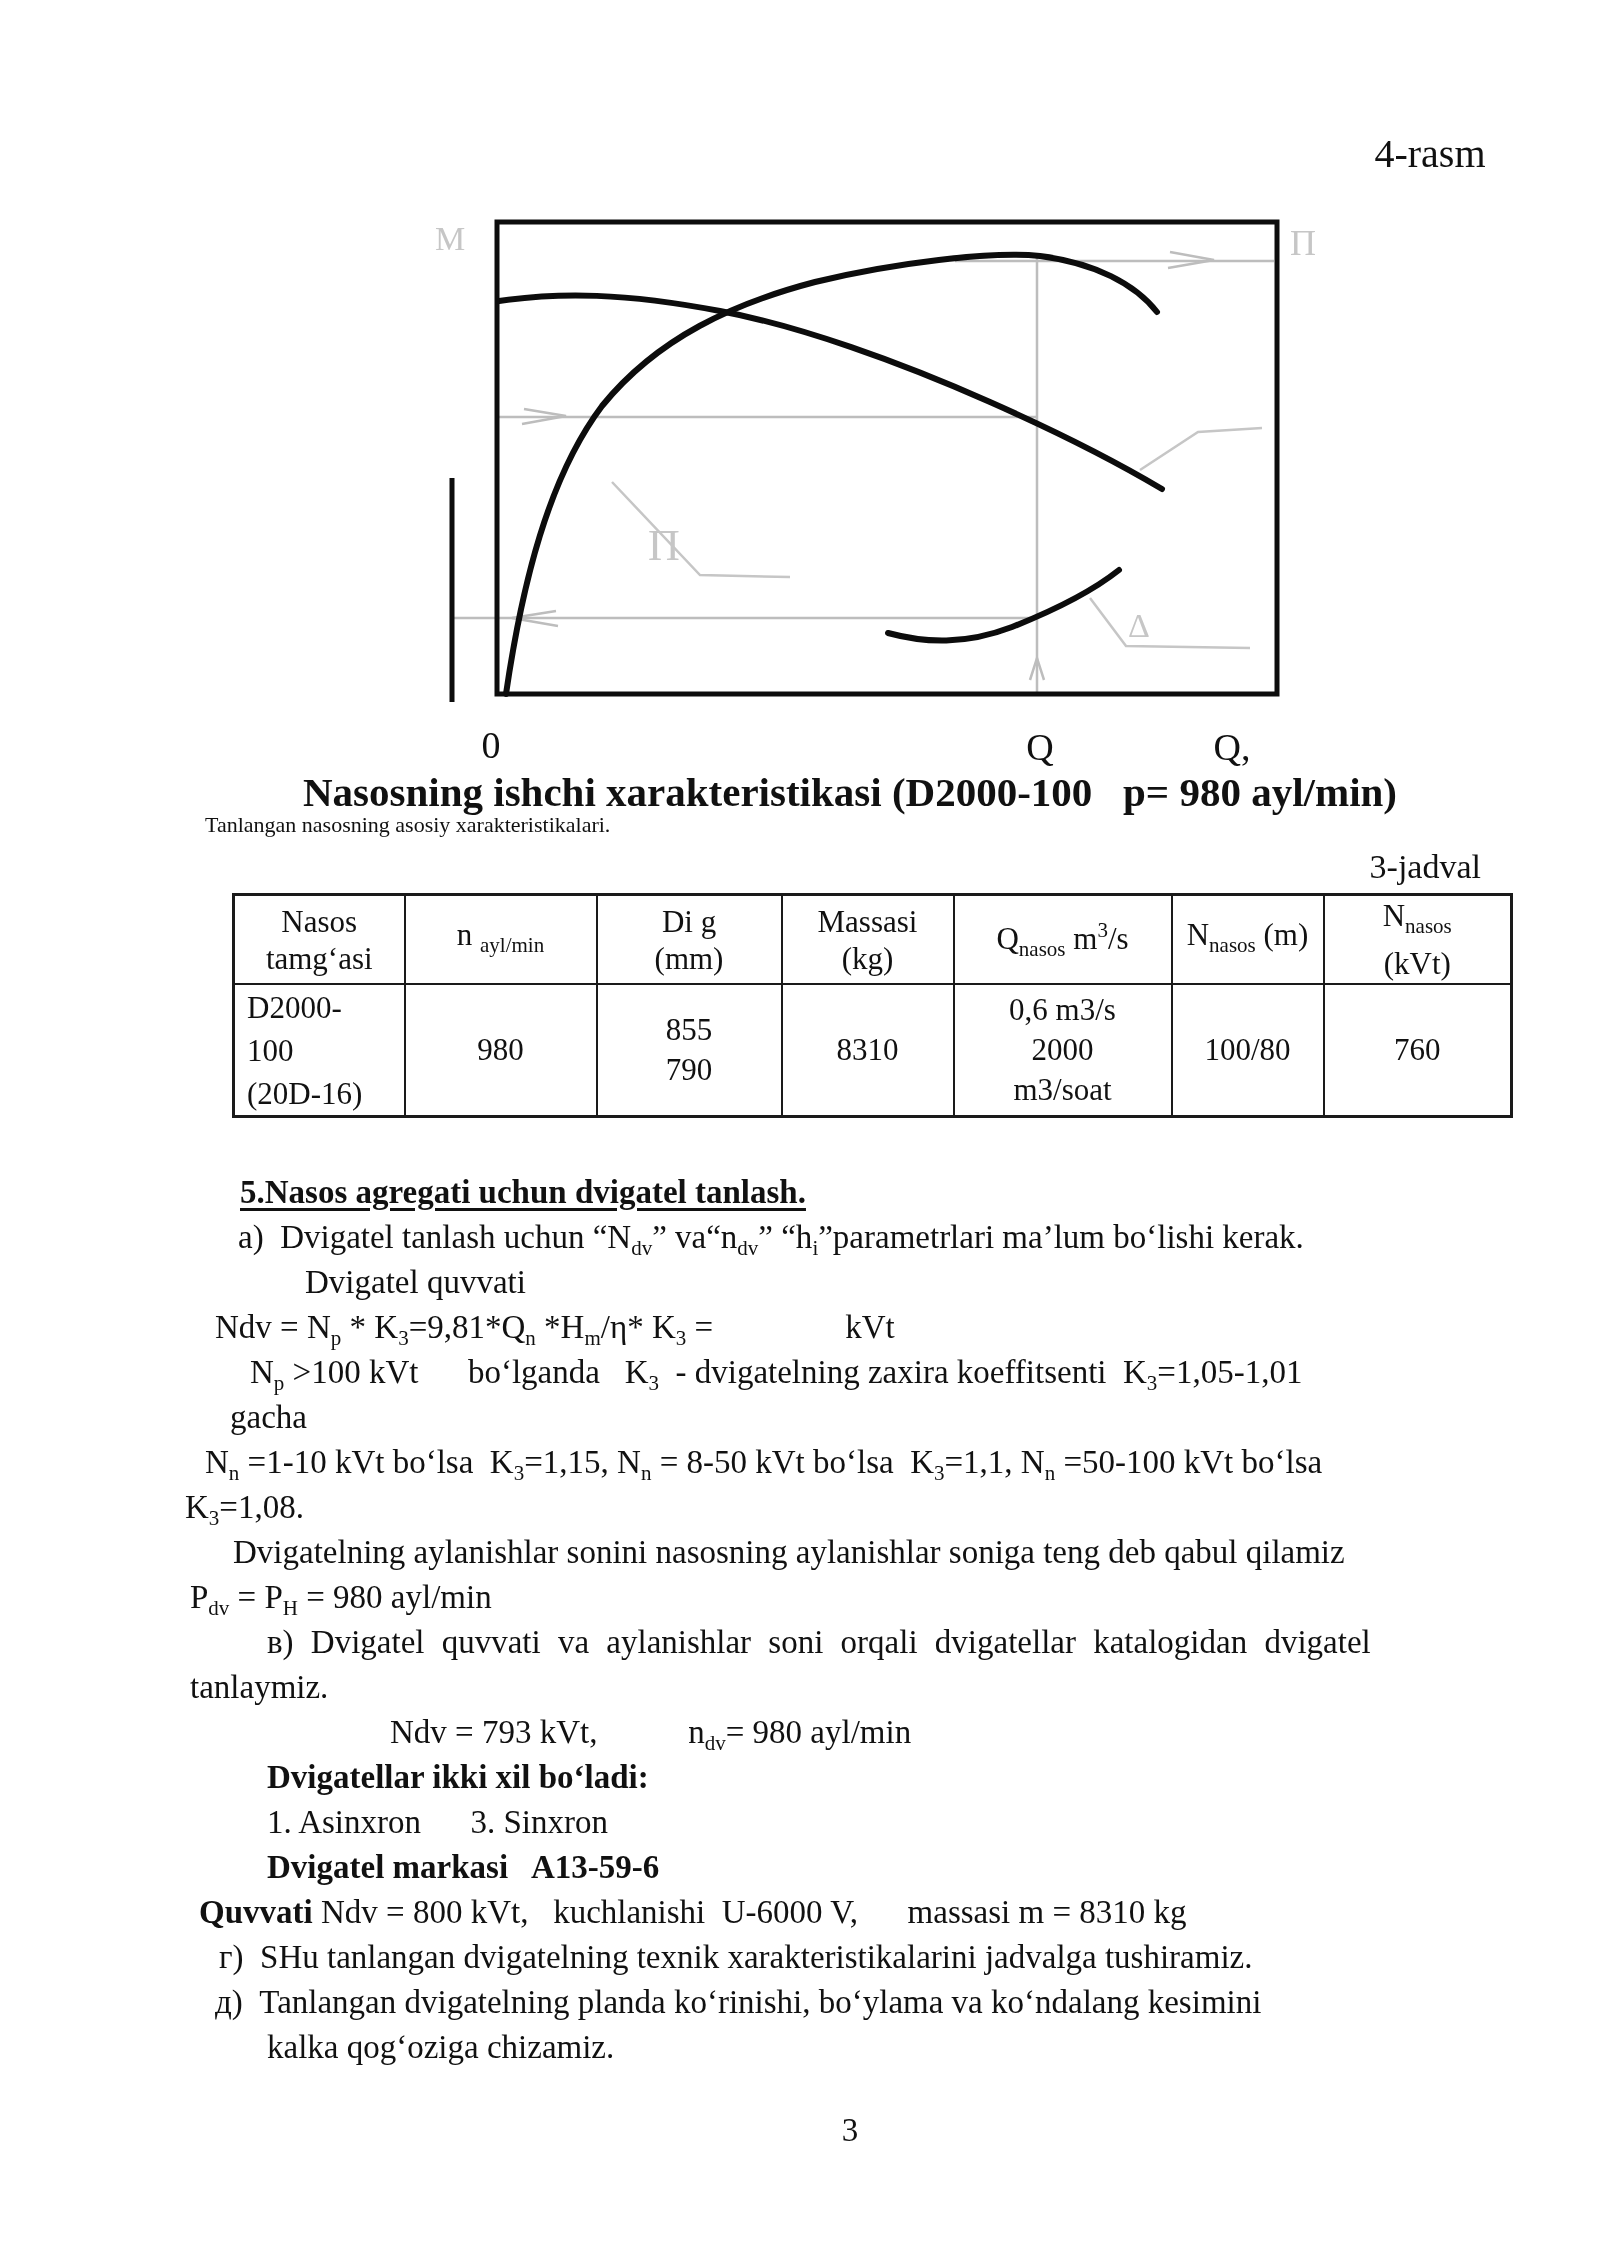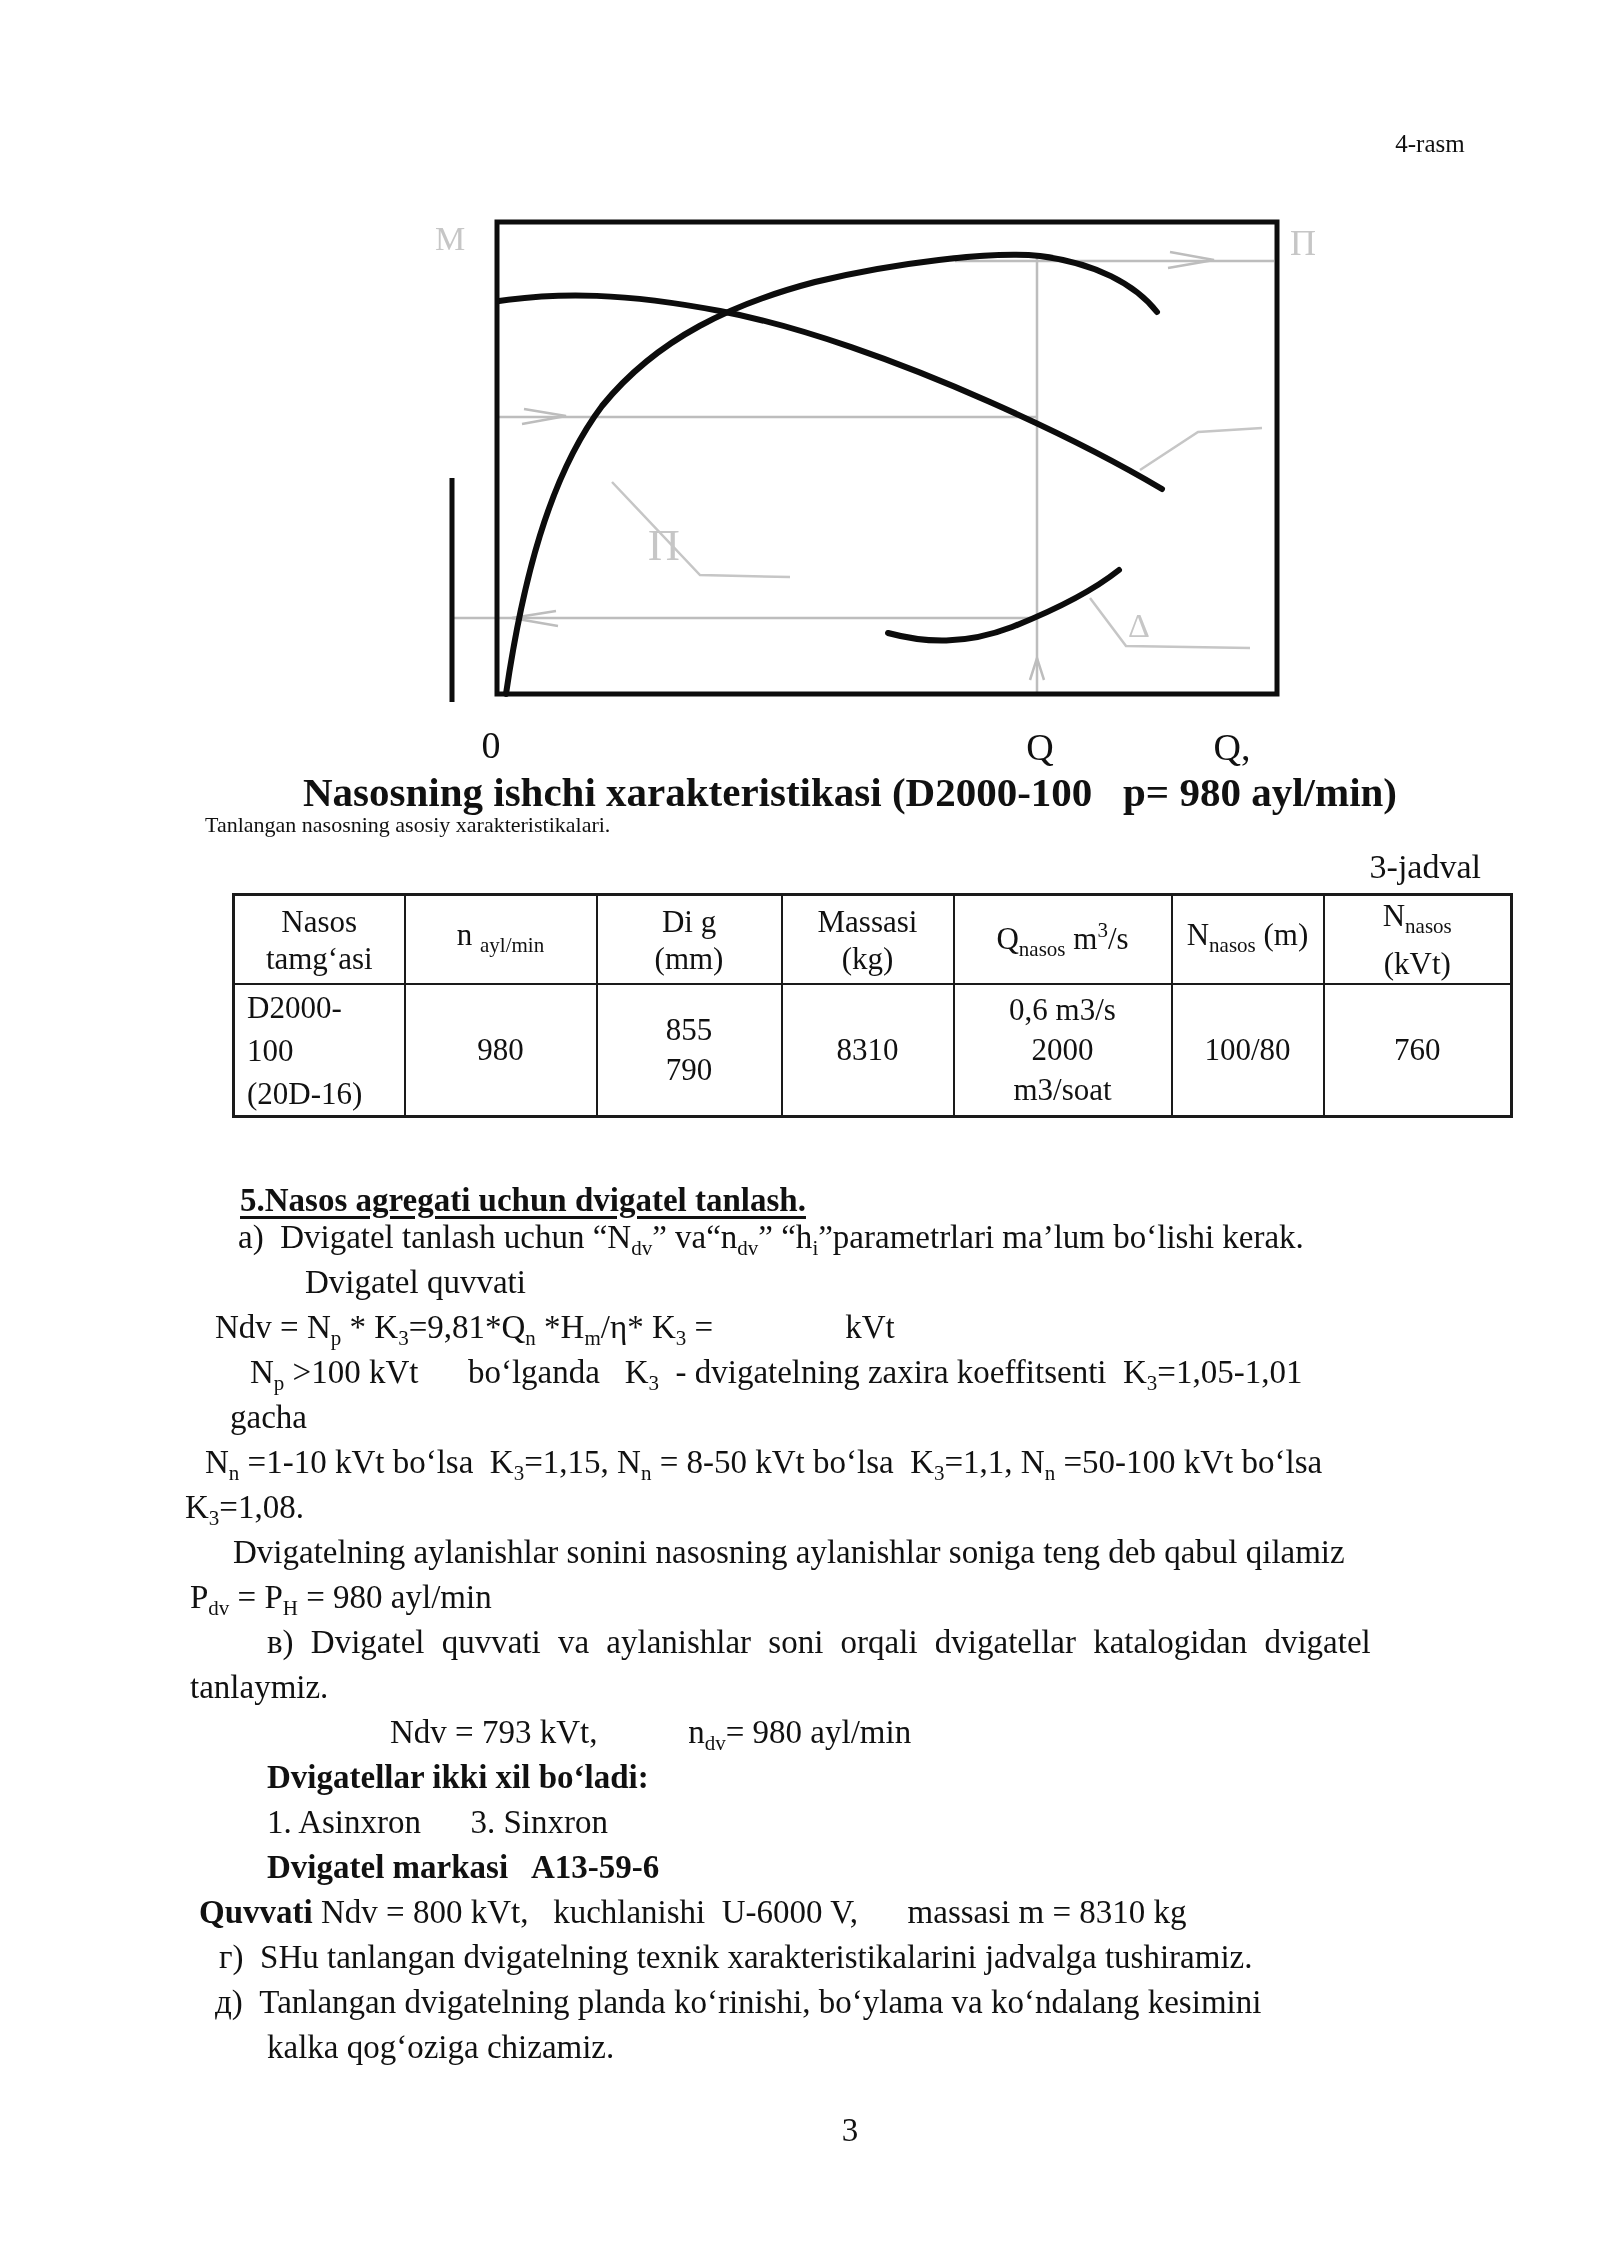--- a/index.html
+++ b/index.html
@@ -6,21 +6,21 @@
   .page{position:relative;width:1600px;height:2262px;background:#ffffff;
         font-family:"Liberation Serif", serif;color:#111;overflow:hidden;}
   .abs{position:absolute;}
   .line{position:absolute;white-space:pre;font-size:33px;line-height:45px;}
   .b{font-weight:bold}
   .u{text-decoration:underline;text-underline-offset:5px;}
   .d{font-size:21px;vertical-align:-7px;}
   .p{font-size:21px;vertical-align:12px;}
   .wide{word-spacing:9px;}
   .figtag{position:absolute;left:1360px;top:130px;width:140px;text-align:center;
-          font-size:25px;}
+          font-size:40px;}
   .caption{position:absolute;left:200px;top:768px;width:1300px;text-align:center;
            font-size:41px;font-weight:bold;white-space:pre;}
   .intro{position:absolute;left:205px;top:812px;font-size:22px;}
   .jadval{position:absolute;left:1200px;top:848px;width:281px;text-align:right;
           font-size:34px;}
   table.pump{position:absolute;left:204px;top:893px;width:1278px;
              border-collapse:collapse;table-layout:fixed;
              font-size:31px;text-align:center;}
   table.pump td{border:2px solid #1a1a1a;padding:0;vertical-align:middle;
                 line-height:40px;}
@@ -112,21 +112,21 @@
       <td><span>855</span><br><span>790</span></td>
       <td><span>8310</span></td>
       <td><span>0,6 m3/s</span><br><span>2000</span><br><span>m3/soat</span></td>
       <td><span>100/80</span></td>
       <td><span>760</span></td>
     </tr>
   </tbody>
     </table>
 
   <div id="body-lines">
-      <div class="line" style="left: 240px; top: 1170px; margin-top: 8px;"><span class="b u">5.Nasos agregati uchun dvigatel tanlash.</span></div>
+      <div class="line" style="left: 240px; top: 1170px;"><span class="b u">5.Nasos agregati uchun dvigatel tanlash.</span></div>
       <div class="line" style="left: 238px; top: 1215px;"><span>a)  Dvigatel tanlash uchun “N</span><span class="d">dv</span><span>” va“n</span><span class="d">dv</span><span>” “h</span><span class="d">i</span><span>”parametrlari ma’lum bo‘lishi kerak.</span></div>
       <div class="line" style="left: 305px; top: 1260px;"><span>Dvigatel quvvati</span></div>
       <div class="line" style="left: 215px; top: 1305px;"><span>Ndv = N</span><span class="d">p</span><span> * K</span><span class="d">3</span><span>=9,81*Q</span><span class="d">n</span><span> *H</span><span class="d">m</span><span>/η* K</span><span class="d">3</span><span> =                kVt</span></div>
       <div class="line" style="left: 250px; top: 1350px;"><span>N</span><span class="d">p</span><span> &gt;100 kVt      bo‘lganda   K</span><span class="d">3</span><span>  - dvigatelning zaxira koeffitsenti  K</span><span class="d">3</span><span>=1,05-1,01</span></div>
       <div class="line" style="left: 230px; top: 1395px;"><span>gacha</span></div>
       <div class="line" style="left: 205px; top: 1440px;"><span>N</span><span class="d">n</span><span> =1-10 kVt bo‘lsa  K</span><span class="d">3</span><span>=1,15, N</span><span class="d">n</span><span> = 8-50 kVt bo‘lsa  K</span><span class="d">3</span><span>=1,1, N</span><span class="d">n</span><span> =50-100 kVt bo‘lsa</span></div>
       <div class="line" style="left: 185px; top: 1485px;"><span>K</span><span class="d">3</span><span>=1,08.</span></div>
       <div class="line" style="left: 233px; top: 1530px;"><span>Dvigatelning aylanishlar sonini nasosning aylanishlar soniga teng deb qabul qilamiz</span></div>
       <div class="line" style="left: 190px; top: 1575px;"><span>P</span><span class="d">dv</span><span> = P</span><span class="d">H</span><span> = 980 ayl/min</span></div>
       <div class="line wide" style="left: 267px; top: 1620px;"><span>в) Dvigatel quvvati va aylanishlar soni orqali dvigatellar katalogidan dvigatel</span></div>

